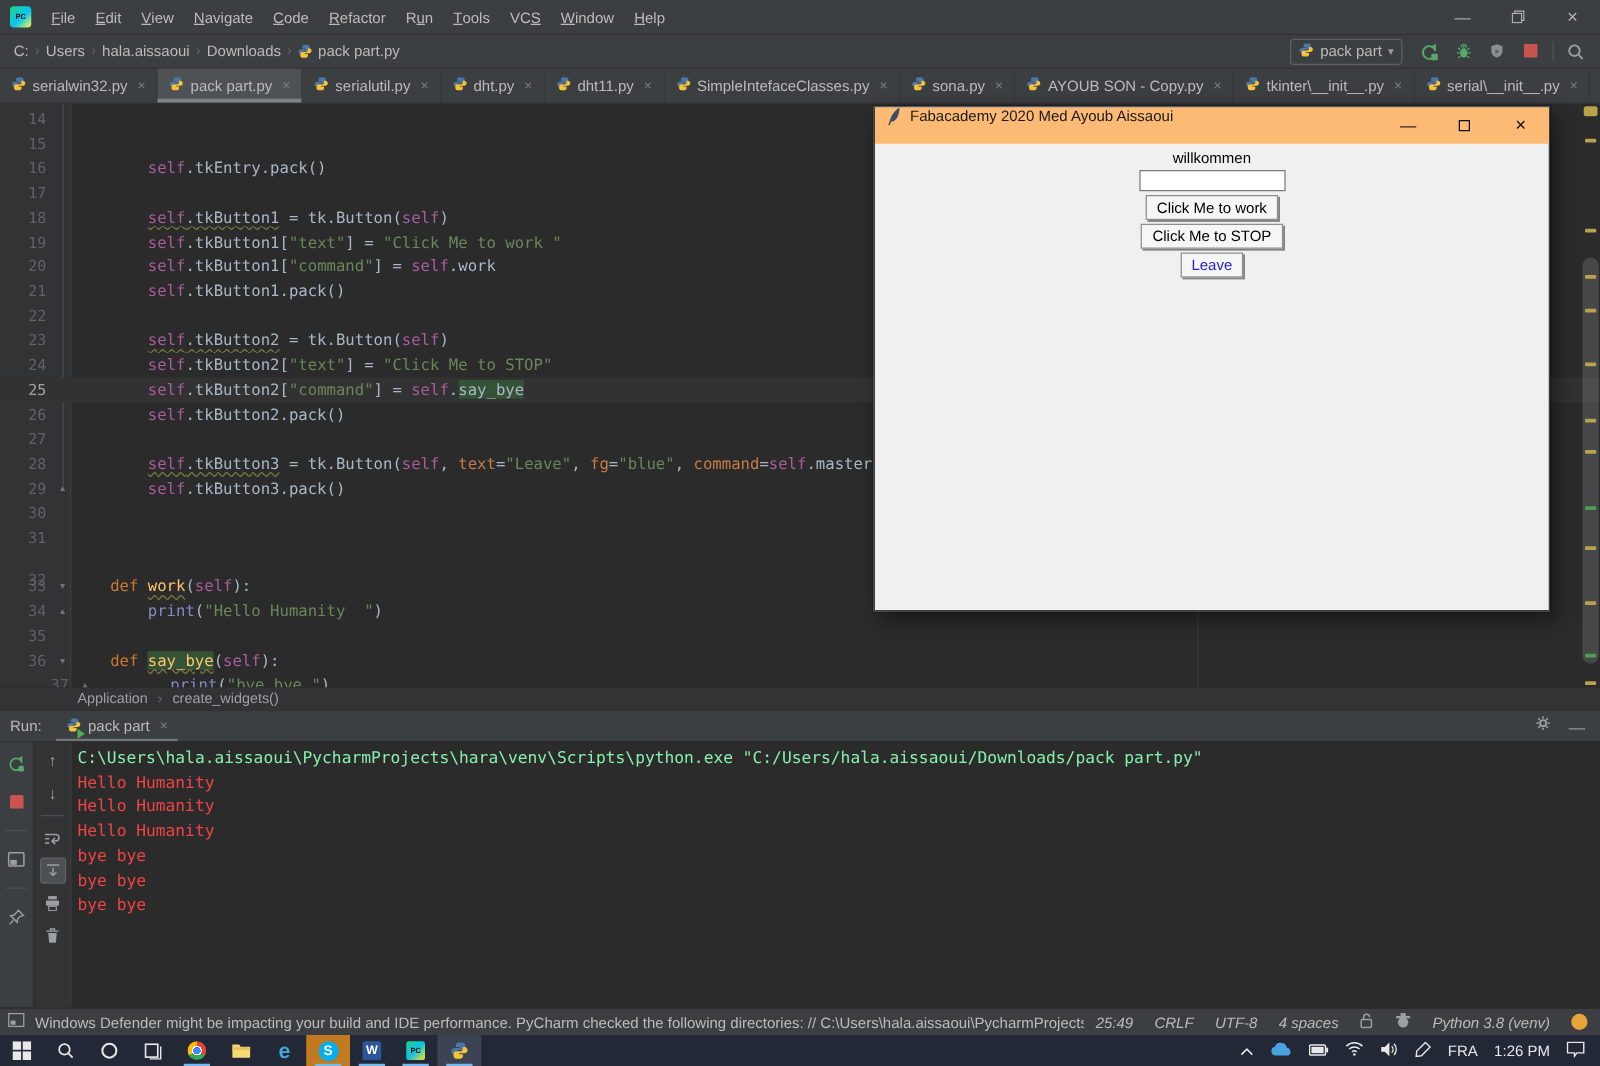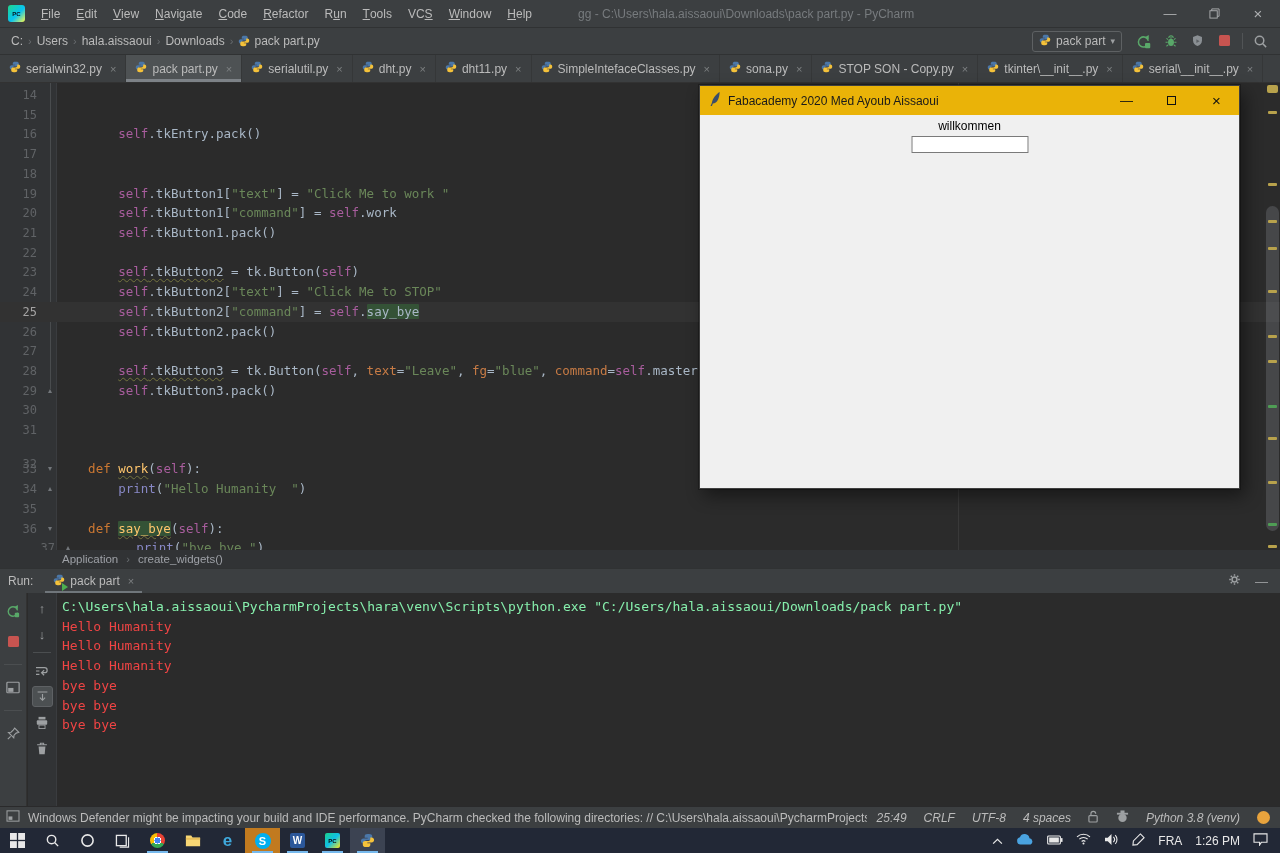--- a/index.html
+++ b/index.html
@@ -112,21 +112,21 @@
     font-weight:bold; display:flex; align-items:center; justify-content:center;}
   .word-ic{ width:15px; height:15px; border-radius:2px; background:#2b579a; color:#fff; font-size:10px;
     font-weight:bold; display:flex; align-items:center; justify-content:center;}
   .pyc-ic{ width:15px; height:15px; border-radius:2px; background:linear-gradient(135deg,#1bd18a,#0fc0e7,#f8e71c);
     color:#0b0b0b; font-size:6px; font-weight:bold; display:flex; align-items:center; justify-content:center;}
   .edge-ic{ color:#3fa9dc; font-size:17px; font-weight:bold; line-height:15px;}
 
   
   #tkwin{ position:absolute; left:699px; top:85px; width:541px; height:404px; background:#f0f0f0;
     border:1px solid #3f3f3f; box-shadow:0 0 0 1px rgba(0,0,0,0.25), 5px 7px 16px rgba(0,0,0,0.45); z-index:50;}
-  #tk-titlebar{ height:29px; background:#eab308; display:flex; align-items:center; padding-left:9px; gap:7px;}
+  #tk-titlebar{ height:29px; background:#fdba74; display:flex; align-items:flex-start; padding-left:9px; gap:7px;}
   #tk-title{ font-size:12px; color:#1a1a1a; white-space:nowrap;}
   #tk-controls{ margin-left:auto; display:flex; height:100%;}
   .tk-btn{ width:45px; height:100%; display:flex; align-items:center; justify-content:center; color:#111; font-size:13px;}
   .tk-max-box{ width:9px; height:9px; border:1px solid #111;}
   #tk-body{ position:relative; height:355px;}
   #tk-col{ position:absolute; left:50%; transform:translateX(-50%); top:0; display:flex;
     flex-direction:column; align-items:center;}
   #tk-label{ font-size:12px; color:#000; margin-top:4px;}
   #tk-entry{ width:117px; height:17px; background:#fff; border:1px solid #7a7a7a; margin-top:3px;
     font-size:12px; padding:0 2px; outline:none;}
@@ -145,21 +145,20 @@
       <span class="menu-item"><u>V</u>iew</span>
       <span class="menu-item"><u>N</u>avigate</span>
       <span class="menu-item"><u>C</u>ode</span>
       <span class="menu-item"><u>R</u>efactor</span>
       <span class="menu-item">R<u>u</u>n</span>
       <span class="menu-item"><u>T</u>ools</span>
       <span class="menu-item">VC<u>S</u></span>
       <span class="menu-item"><u>W</u>indow</span>
       <span class="menu-item"><u>H</u>elp</span>
     </div>
-  <div id="win-title">gg - C:\Users\hala.aissaoui\Downloads\pack part.py - PyCharm</div>
   <div id="win-controls">
     <div class="win-btn">—</div>
     <div class="win-btn">
       <svg width="11" height="11" viewBox="0 0 12 12">
           <path d="M3 3V1h8v8H9" fill="none" stroke="#aeb0b2"></path>
           <rect x="1" y="3" width="8" height="8" fill="none" stroke="#aeb0b2"></rect>
         </svg>
     </div>
     <div class="win-btn" style="font-size:15px">×</div>
   </div>
@@ -281,21 +280,21 @@
           <path d="M8 15c2 0 3-.9 3-2.2V11H7.8v-.8h4.6c1.5 0 2.6-1.1 2.6-2.7S13.9 4.8 12.4 4.8H11v1.6c0 1.4-1.2 2.2-2.6 2.2h-3C4 8.6 3 9.4 3 10.8v2C3 14.1 4.3 15 6.2 15z" fill="#f5c23a"></path>
         </svg></span>
       <span>sona.py</span>
       <span class="tab-close">×</span>
     </div>
     <div class="tab">
       <span><svg width="12" height="12" viewBox="0 0 16 16">
           <path d="M8 1C6 1 5 1.9 5 3.2V5h3.2v.8H3.6C2.1 5.8 1 6.9 1 8.5S2.1 11.2 3.6 11.2H5V9.6C5 8.2 6.2 7.4 7.6 7.4h3C12 7.4 13 6.6 13 5.2V3.2C13 1.9 11.7 1 9.8 1z" fill="#4b77a8"></path>
           <path d="M8 15c2 0 3-.9 3-2.2V11H7.8v-.8h4.6c1.5 0 2.6-1.1 2.6-2.7S13.9 4.8 12.4 4.8H11v1.6c0 1.4-1.2 2.2-2.6 2.2h-3C4 8.6 3 9.4 3 10.8v2C3 14.1 4.3 15 6.2 15z" fill="#f5c23a"></path>
         </svg></span>
-      <span>STOP SON - Copy.py</span>
+      <span>AYOUB SON - Copy.py</span>
       <span class="tab-close">×</span>
     </div>
     <div class="tab">
       <span><svg width="12" height="12" viewBox="0 0 16 16">
           <path d="M8 1C6 1 5 1.9 5 3.2V5h3.2v.8H3.6C2.1 5.8 1 6.9 1 8.5S2.1 11.2 3.6 11.2H5V9.6C5 8.2 6.2 7.4 7.6 7.4h3C12 7.4 13 6.6 13 5.2V3.2C13 1.9 11.7 1 9.8 1z" fill="#4b77a8"></path>
           <path d="M8 15c2 0 3-.9 3-2.2V11H7.8v-.8h4.6c1.5 0 2.6-1.1 2.6-2.7S13.9 4.8 12.4 4.8H11v1.6c0 1.4-1.2 2.2-2.6 2.2h-3C4 8.6 3 9.4 3 10.8v2C3 14.1 4.3 15 6.2 15z" fill="#f5c23a"></path>
         </svg></span>
       <span>tkinter\__init__.py</span>
       <span class="tab-close">×</span>
     </div>
@@ -324,20 +323,21 @@
       <div class="ed-row" style="top: 41.42px;">
         <span class="ln">16</span>
         <span class="code"><span class="">        </span><span class="c-self">self</span><span class="">.tkEntry.pack()</span></span>
       </div>
       <div class="ed-row" style="top: 61.13px;">
         <span class="ln">17</span>
         <span class="code"></span>
       </div>
       <div class="ed-row" style="top: 80.84px;">
         <span class="ln">18</span>
+        <span class="code"><span class="">        </span><span class="c-self wavy">self</span><span class="wavy">.tkButton1</span><span class=""> = tk.Button(</span><span class="c-self">self</span><span class="">)</span></span>
       </div>
       <div class="ed-row" style="top: 100.55px;">
         <span class="ln">19</span>
         <span class="code"><span class="">        </span><span class="c-self">self</span><span class="">.tkButton1[</span><span class="c-str">"text"</span><span class="">] = </span><span class="c-str">"Click Me to work "</span></span>
       </div>
       <div class="ed-row" style="top: 120.26px;">
         <span class="ln">20</span>
         <span class="code"><span class="">        </span><span class="c-self">self</span><span class="">.tkButton1[</span><span class="c-str">"command"</span><span class="">] = </span><span class="c-self">self</span><span class="">.work</span></span>
       </div>
       <div class="ed-row" style="top: 139.97px;">
@@ -689,15 +689,20 @@
       <div class="tk-btn">
           <span class="tk-max-box"></span>
         </div>
       <div class="tk-btn" style="font-size:15px">×</div>
     </div>
   </div>
   <div id="tk-body">
     <div id="tk-col">
       <div id="tk-label">willkommen</div>
       <input id="tk-entry" value="" style="">
+      <div id="tk-buttons" style="display:flex;flex-direction:column;align-items:center">
+          <button class="tk-push">Click Me to work</button>
+          <button class="tk-push">Click Me to STOP</button>
+          <button class="tk-push leave">Leave</button>
+        </div>
     </div>
   </div>
 </div>
 
 </body></html>

